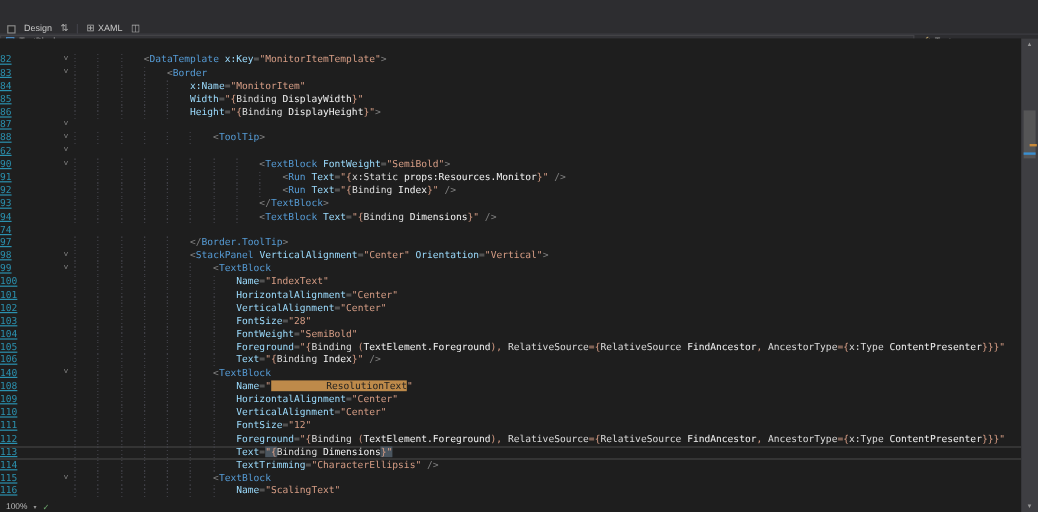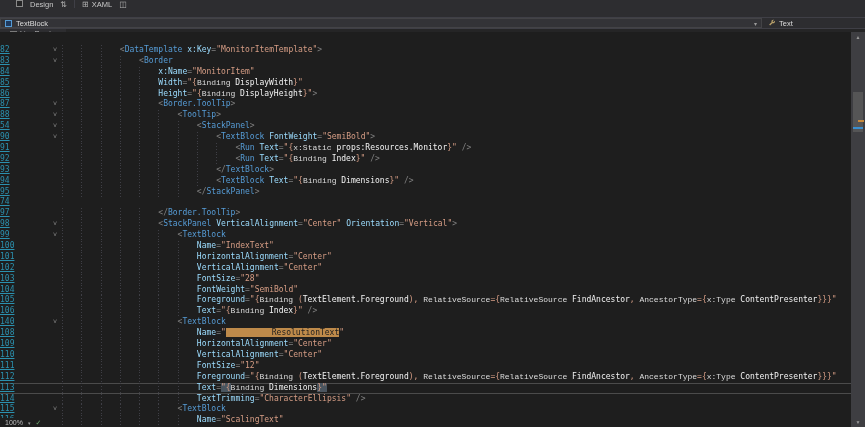--- a/index.html
+++ b/index.html
@@ -4,23 +4,23 @@
 <style>
   html,body{margin:0;padding:0;}
   body{
     width:865px;height:427px;overflow:hidden;background:#1E1E1E;
     font-family:"Liberation Sans",sans-serif;
   }
   .screen{position:relative;width:865px;height:427px;background:var(--background,#1E1E1E);}
 
   
   .bar1{
-    height:18px;box-sizing:border-box;background:var(--bar-background,#2D2D30);
+    height:29px;box-sizing:border-box;background:var(--bar-background,#2D2D30);
     border-bottom:1px solid var(--border,#3F3F46);
-    display:flex;align-items:flex-start;gap:7px;padding:0 16px;
+    display:flex;align-items:flex-end;gap:7px;padding:0 6px;
     font-size:7.5px;color:#C8C8C8;
   }
   .mini-icon{display:inline-block;width:7px;height:7px;border:1px solid #8A8A8A;box-sizing:border-box;background:#252526;}
   .mini-icon.blue{border-color:#569CD6;background:#1E3A5F;}
   .glyph{font-size:8px;color:#B0B0B0;line-height:9px;}
   .vsep{width:1px;height:8px;background:var(--border,#3F3F46);}
   .tabgrp{display:flex;align-items:center;gap:3px;}
 
   
   .bar2{
@@ -60,21 +60,21 @@
   .g{
     display:inline-block;width:4ch;height:10.9px;vertical-align:top;
     background-image:repeating-linear-gradient(to bottom,var(--guide,#3F3F46) 0 1px,transparent 1px 3px);
     background-size:1px 100%;background-repeat:no-repeat;background-position:left top;
   }
   .tok-p{color:var(--punctuation,#808080);}
   .tok-e{color:var(--element,#569CD6);text-align:right;}
   .tok-a{color:var(--attribute,#9CDCFE);}
   .tok-v{color:var(--value,#D69D85);}
   .tok-w{color:#D4D4D4;}
-  .tok-m{color:var(--extension,#DCDCDC);font-family:Liberation Mono, monospace;}
+  .tok-m{color:var(--extension,#DCDCDC);}
   .tok-mb{color:var(--extension-bold,#F2F2F2);font-weight:normal;}
   .tok-hf{color:#1E1E1E;background:var(--find-highlight-bg,#BE8A4A);padding-left:46px;}
   .tok-hb{color:var(--value,#D69D85);background:var(--brace-highlight-bg,#4A555F);}
 
   
   .vscroll{position:absolute;top:0;right:0;width:14px;height:100%;background:var(--scrollbar-track,#3E3E42);}
   .sarrow{position:absolute;left:0;width:14px;height:10px;text-align:center;font-size:5px;color:#999;line-height:10px;}
   .sarrow.up{top:0;}
   .sarrow.down{bottom:0;}
   .sthumb{position:absolute;left:2px;width:10px;top:60px;height:40px;background:var(--scrollbar-thumb,#686868);opacity:.55;}
@@ -131,29 +131,28 @@
     </span>
   </div>
 
   <div class="editor">
     <div class="code-lines">
         <div class="row"><span class="ln">82</span><span class="fold">˅</span><span class="codetext"><span class="g"></span><span class="g"></span><span class="g"></span><span class="tok-p">&lt;</span><span class="tok-e">DataTemplate</span><span class="tok-w"> </span><span class="tok-a">x:Key</span><span class="tok-p">=</span><span class="tok-v">"MonitorItemTemplate"</span><span class="tok-p">&gt;</span></span></div>
         <div class="row"><span class="ln">83</span><span class="fold">˅</span><span class="codetext"><span class="g"></span><span class="g"></span><span class="g"></span><span class="g"></span><span class="tok-p">&lt;</span><span class="tok-e">Border</span></span></div>
         <div class="row"><span class="ln">84</span><span class="fold"></span><span class="codetext"><span class="g"></span><span class="g"></span><span class="g"></span><span class="g"></span><span class="g"></span><span class="tok-a">x:Name</span><span class="tok-p">=</span><span class="tok-v">"MonitorItem"</span></span></div>
         <div class="row"><span class="ln">85</span><span class="fold"></span><span class="codetext"><span class="g"></span><span class="g"></span><span class="g"></span><span class="g"></span><span class="g"></span><span class="tok-a">Width</span><span class="tok-p">=</span><span class="tok-v">"{</span><span class="tok-m">Binding </span><span class="tok-mb">DisplayWidth</span><span class="tok-v">}"</span></span></div>
         <div class="row"><span class="ln">86</span><span class="fold"></span><span class="codetext"><span class="g"></span><span class="g"></span><span class="g"></span><span class="g"></span><span class="g"></span><span class="tok-a">Height</span><span class="tok-p">=</span><span class="tok-v">"{</span><span class="tok-m">Binding </span><span class="tok-mb">DisplayHeight</span><span class="tok-v">}"</span><span class="tok-p">&gt;</span></span></div>
-        <div class="row"><span class="ln">87</span><span class="fold">˅</span><span class="codetext"><span class="g"></span><span class="g"></span><span class="g"></span><span class="g"></span><span class="g"></span><span class="tok-p">&lt;</span><span class="tok-e">Border.ToolTip</span><span class="tok-p">&gt;</span></span></div>
+        <div class="row"><span class="ln">87</span><span class="fold">˅</span></div>
         <div class="row"><span class="ln">88</span><span class="fold">˅</span><span class="codetext"><span class="g"></span><span class="g"></span><span class="g"></span><span class="g"></span><span class="g"></span><span class="g"></span><span class="tok-p">&lt;</span><span class="tok-e">ToolTip</span><span class="tok-p">&gt;</span></span></div>
-        <div class="row"><span class="ln">54</span><span class="fold">˅</span><span class="codetext"><span class="g"></span><span class="g"></span><span class="g"></span><span class="g"></span><span class="g"></span><span class="g"></span><span class="g"></span><span class="tok-p">&lt;</span><span class="tok-e">StackPanel</span><span class="tok-p">&gt;</span></span></div>
+        <div class="row"><span class="ln">62</span><span class="fold">˅</span></div>
         <div class="row"><span class="ln">90</span><span class="fold">˅</span><span class="codetext"><span class="g"></span><span class="g"></span><span class="g"></span><span class="g"></span><span class="g"></span><span class="g"></span><span class="g"></span><span class="g"></span><span class="tok-p">&lt;</span><span class="tok-e">TextBlock</span><span class="tok-w"> </span><span class="tok-a">FontWeight</span><span class="tok-p">=</span><span class="tok-v">"SemiBold"</span><span class="tok-p">&gt;</span></span></div>
         <div class="row"><span class="ln">91</span><span class="fold"></span><span class="codetext"><span class="g"></span><span class="g"></span><span class="g"></span><span class="g"></span><span class="g"></span><span class="g"></span><span class="g"></span><span class="g"></span><span class="g"></span><span class="tok-p">&lt;</span><span class="tok-e">Run</span><span class="tok-w"> </span><span class="tok-a">Text</span><span class="tok-p">=</span><span class="tok-v">"{</span><span class="tok-m">x:Static </span><span class="tok-mb">props:Resources.Monitor</span><span class="tok-v">}"</span><span class="tok-w"> </span><span class="tok-p">/&gt;</span></span></div>
         <div class="row"><span class="ln">92</span><span class="fold"></span><span class="codetext"><span class="g"></span><span class="g"></span><span class="g"></span><span class="g"></span><span class="g"></span><span class="g"></span><span class="g"></span><span class="g"></span><span class="g"></span><span class="tok-p">&lt;</span><span class="tok-e">Run</span><span class="tok-w"> </span><span class="tok-a">Text</span><span class="tok-p">=</span><span class="tok-v">"{</span><span class="tok-m">Binding </span><span class="tok-mb">Index</span><span class="tok-v">}"</span><span class="tok-w"> </span><span class="tok-p">/&gt;</span></span></div>
         <div class="row"><span class="ln">93</span><span class="fold"></span><span class="codetext"><span class="g"></span><span class="g"></span><span class="g"></span><span class="g"></span><span class="g"></span><span class="g"></span><span class="g"></span><span class="g"></span><span class="tok-p">&lt;/</span><span class="tok-e">TextBlock</span><span class="tok-p">&gt;</span></span></div>
         <div class="row"><span class="ln">94</span><span class="fold"></span><span class="codetext"><span class="g"></span><span class="g"></span><span class="g"></span><span class="g"></span><span class="g"></span><span class="g"></span><span class="g"></span><span class="g"></span><span class="tok-p">&lt;</span><span class="tok-e">TextBlock</span><span class="tok-w"> </span><span class="tok-a">Text</span><span class="tok-p">=</span><span class="tok-v">"{</span><span class="tok-m">Binding </span><span class="tok-mb">Dimensions</span><span class="tok-v">}"</span><span class="tok-w"> </span><span class="tok-p">/&gt;</span></span></div>
-        <div class="row"><span class="ln">95</span><span class="fold"></span><span class="codetext"><span class="g"></span><span class="g"></span><span class="g"></span><span class="g"></span><span class="g"></span><span class="g"></span><span class="g"></span><span class="tok-p">&lt;/</span><span class="tok-e">StackPanel</span><span class="tok-p">&gt;</span></span></div>
         <div class="row"><span class="ln">74</span><span class="fold"></span></div>
         <div class="row"><span class="ln">97</span><span class="fold"></span><span class="codetext"><span class="g"></span><span class="g"></span><span class="g"></span><span class="g"></span><span class="g"></span><span class="tok-p">&lt;/</span><span class="tok-e">Border.ToolTip</span><span class="tok-p">&gt;</span></span></div>
         <div class="row"><span class="ln">98</span><span class="fold">˅</span><span class="codetext"><span class="g"></span><span class="g"></span><span class="g"></span><span class="g"></span><span class="g"></span><span class="tok-p">&lt;</span><span class="tok-e">StackPanel</span><span class="tok-w"> </span><span class="tok-a">VerticalAlignment</span><span class="tok-p">=</span><span class="tok-v">"Center"</span><span class="tok-w"> </span><span class="tok-a">Orientation</span><span class="tok-p">=</span><span class="tok-v">"Vertical"</span><span class="tok-p">&gt;</span></span></div>
         <div class="row"><span class="ln">99</span><span class="fold">˅</span><span class="codetext"><span class="g"></span><span class="g"></span><span class="g"></span><span class="g"></span><span class="g"></span><span class="g"></span><span class="tok-p">&lt;</span><span class="tok-e">TextBlock</span></span></div>
         <div class="row"><span class="ln">100</span><span class="fold"></span><span class="codetext"><span class="g"></span><span class="g"></span><span class="g"></span><span class="g"></span><span class="g"></span><span class="g"></span><span class="g"></span><span class="tok-a">Name</span><span class="tok-p">=</span><span class="tok-v">"IndexText"</span></span></div>
         <div class="row"><span class="ln">101</span><span class="fold"></span><span class="codetext"><span class="g"></span><span class="g"></span><span class="g"></span><span class="g"></span><span class="g"></span><span class="g"></span><span class="g"></span><span class="tok-a">HorizontalAlignment</span><span class="tok-p">=</span><span class="tok-v">"Center"</span></span></div>
         <div class="row"><span class="ln">102</span><span class="fold"></span><span class="codetext"><span class="g"></span><span class="g"></span><span class="g"></span><span class="g"></span><span class="g"></span><span class="g"></span><span class="g"></span><span class="tok-a">VerticalAlignment</span><span class="tok-p">=</span><span class="tok-v">"Center"</span></span></div>
         <div class="row"><span class="ln">103</span><span class="fold"></span><span class="codetext"><span class="g"></span><span class="g"></span><span class="g"></span><span class="g"></span><span class="g"></span><span class="g"></span><span class="g"></span><span class="tok-a">FontSize</span><span class="tok-p">=</span><span class="tok-v">"28"</span></span></div>
         <div class="row"><span class="ln">104</span><span class="fold"></span><span class="codetext"><span class="g"></span><span class="g"></span><span class="g"></span><span class="g"></span><span class="g"></span><span class="g"></span><span class="g"></span><span class="tok-a">FontWeight</span><span class="tok-p">=</span><span class="tok-v">"SemiBold"</span></span></div>
         <div class="row"><span class="ln">105</span><span class="fold"></span><span class="codetext"><span class="g"></span><span class="g"></span><span class="g"></span><span class="g"></span><span class="g"></span><span class="g"></span><span class="g"></span><span class="tok-a">Foreground</span><span class="tok-p">=</span><span class="tok-v">"{</span><span class="tok-m">Binding </span><span class="tok-v">(</span><span class="tok-mb">TextElement.Foreground</span><span class="tok-v">), </span><span class="tok-m">RelativeSource</span><span class="tok-v">={</span><span class="tok-m">RelativeSource </span><span class="tok-mb">FindAncestor</span><span class="tok-v">, </span><span class="tok-m">AncestorType</span><span class="tok-v">={</span><span class="tok-m">x:Type </span><span class="tok-mb">ContentPresenter</span><span class="tok-v">}}}"</span></span></div>

